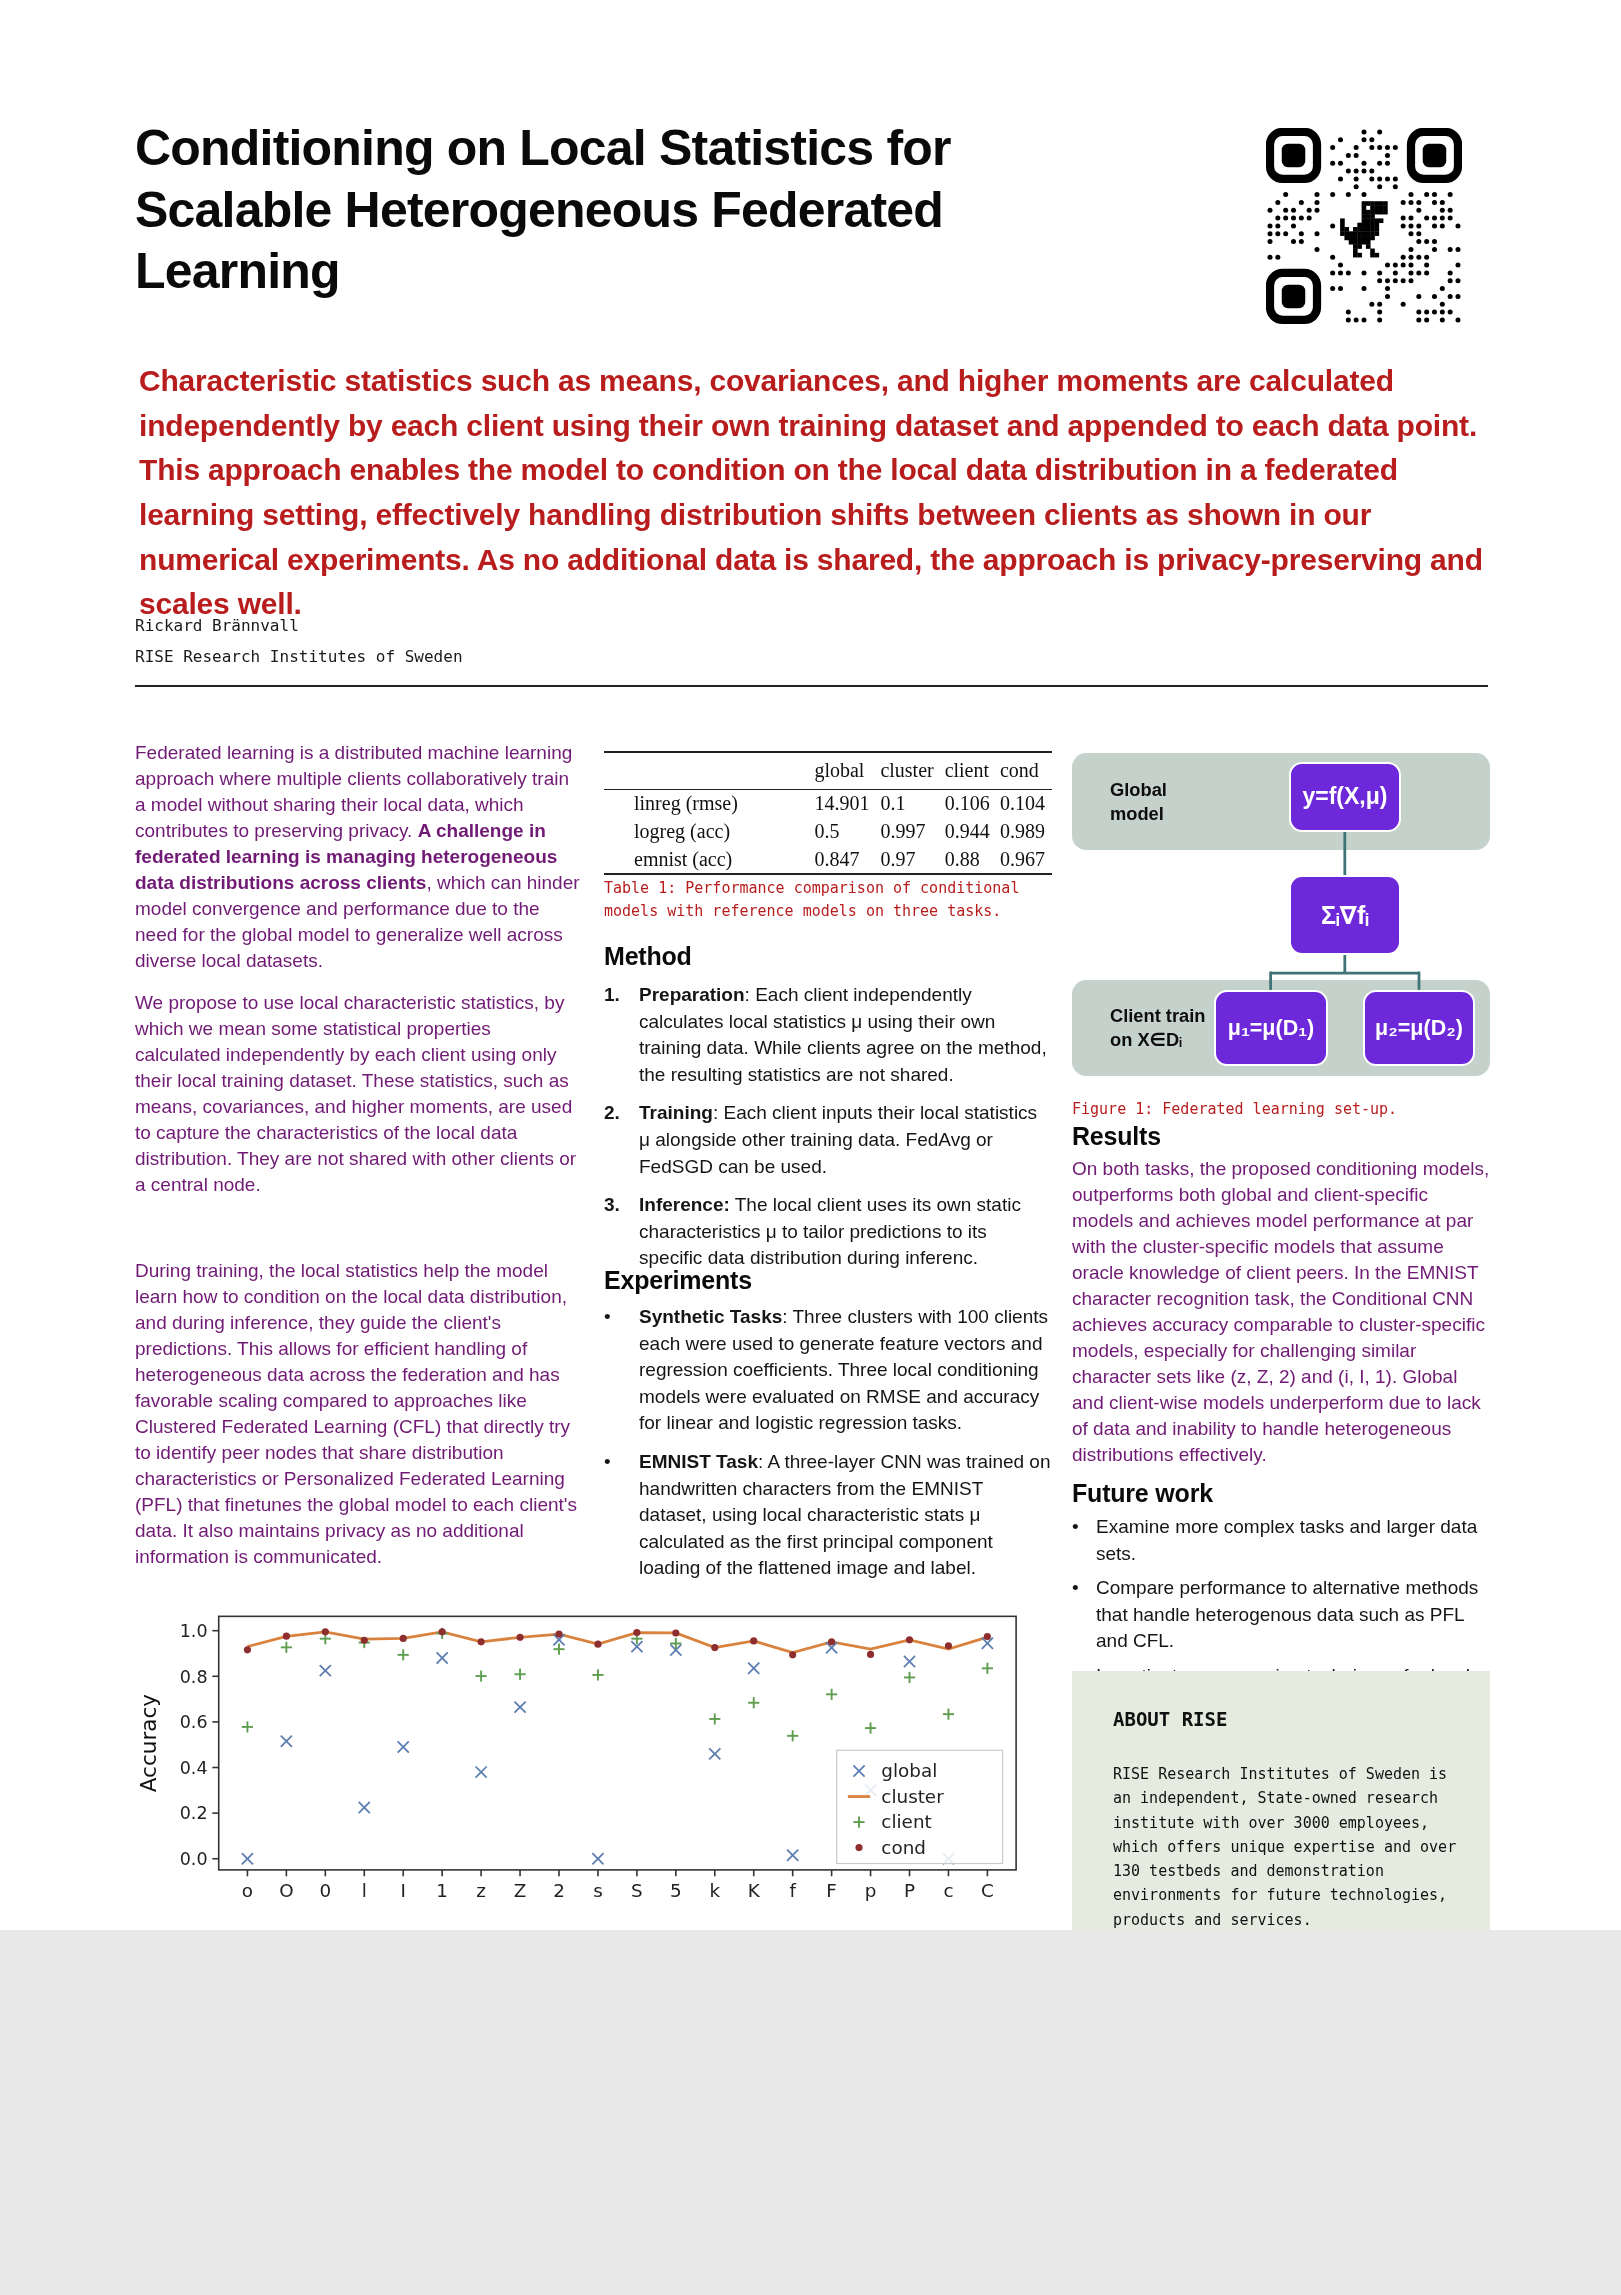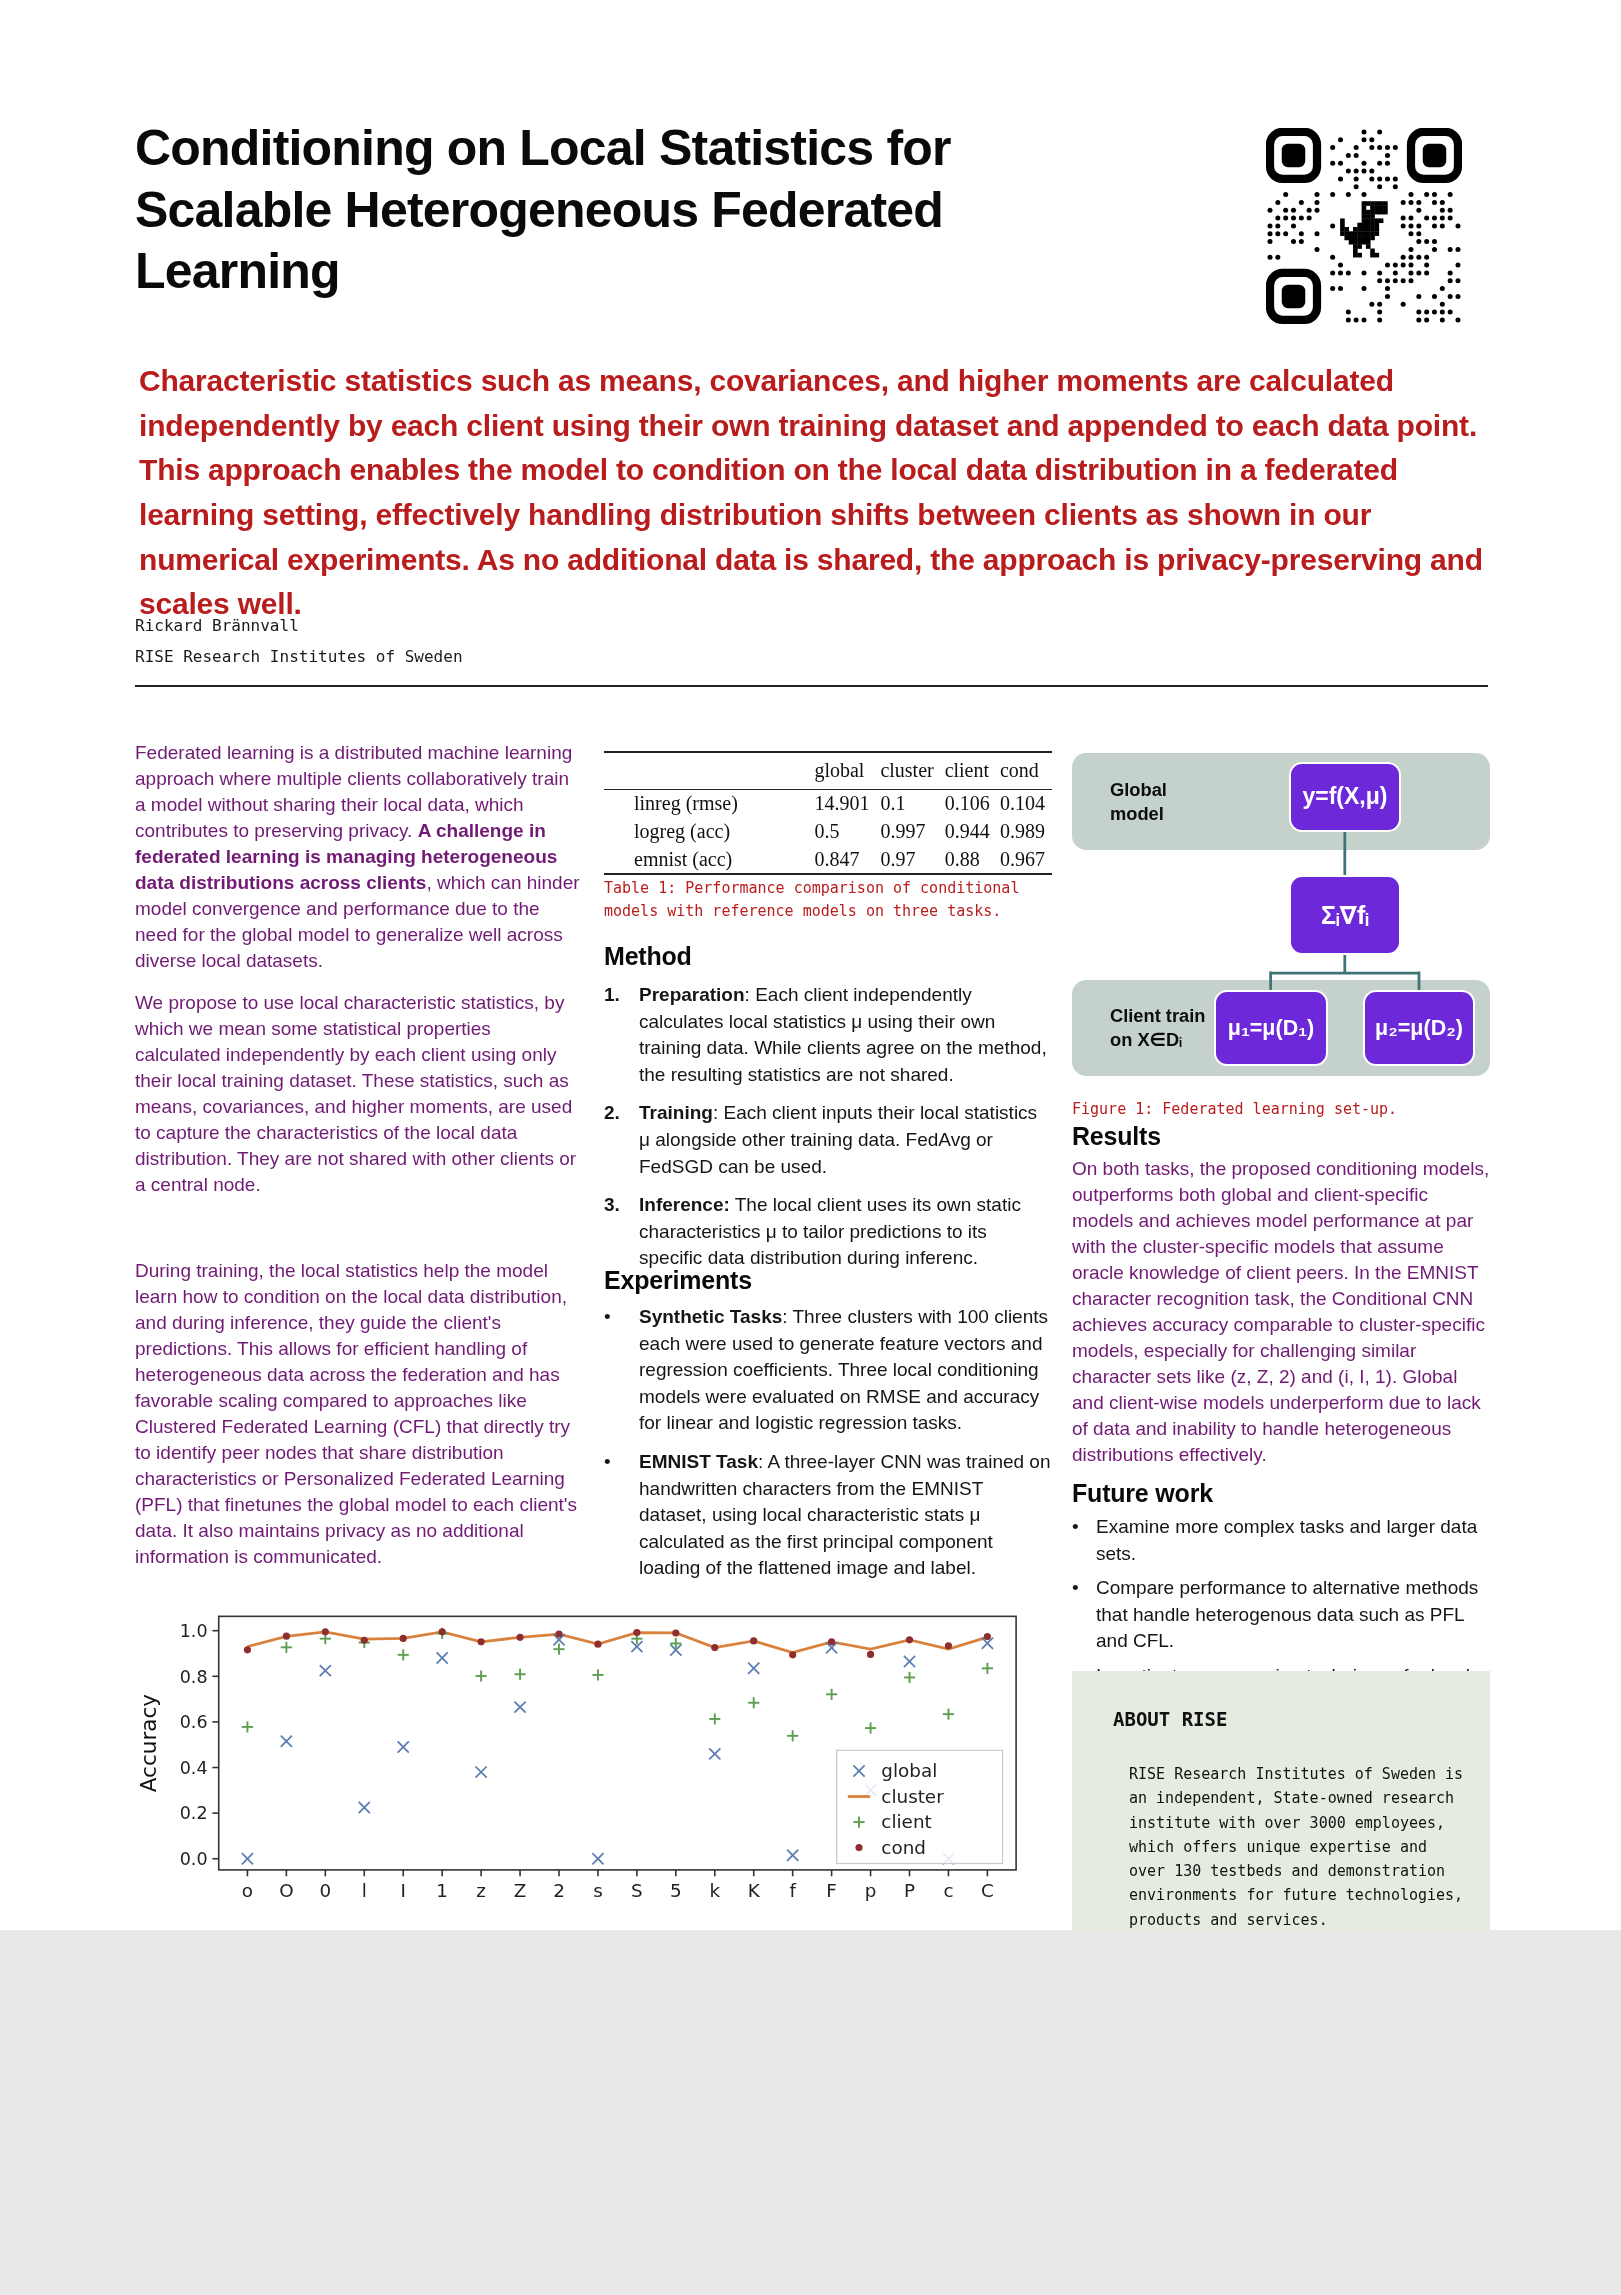--- a/index.html
+++ b/index.html
@@ -53,21 +53,21 @@
   .results-h{left:1072px;top:1122px;}
   .results-p{left:1072px;top:1156px;width:421px;}
   .future-h{left:1072px;top:1479px;}
   .future-list{left:1072px;top:1514px;width:421px;}
   .future-list .li{margin-bottom:8px;}
   .future-list .blt{width:24px;}
   
   .about{left:1072px;top:1671px;width:418px;height:284px;background:#e5ecdf;box-sizing:border-box;
          padding:37px 24px 0 41px;}
   .about-h{font-size:19px;font-weight:bold;}
-  .about-b{font-size:15px;line-height:1.62;margin:32px 0 0 16px;}
+  .about-b{font-size:15px;line-height:1.62;margin:32px 0 0 0;}
   
   .fig2{left:135px;top:1594px;width:913px;height:311px;margin:0;}
   .fig2cap{left:135px;top:1938px;width:917px;line-height:1.7;}
   
   .f-rule{left:135px;top:2032px;width:1353px;height:3.2px;background:#1a1a1a;}
   .f-org{left:135px;top:2069px;font-size:16px;line-height:2.2;color:#111;}
   .f-contact{left:614px;top:2069px;font-size:20px;line-height:2.2;color:#0369a1;}
   .f-bold{font-weight:bold;}
   .logo{left:1396px;top:2055px;font-weight:bold;font-size:77px;line-height:0.82;letter-spacing:-4px;
         color:#000;transform:scaleY(1.04);}

